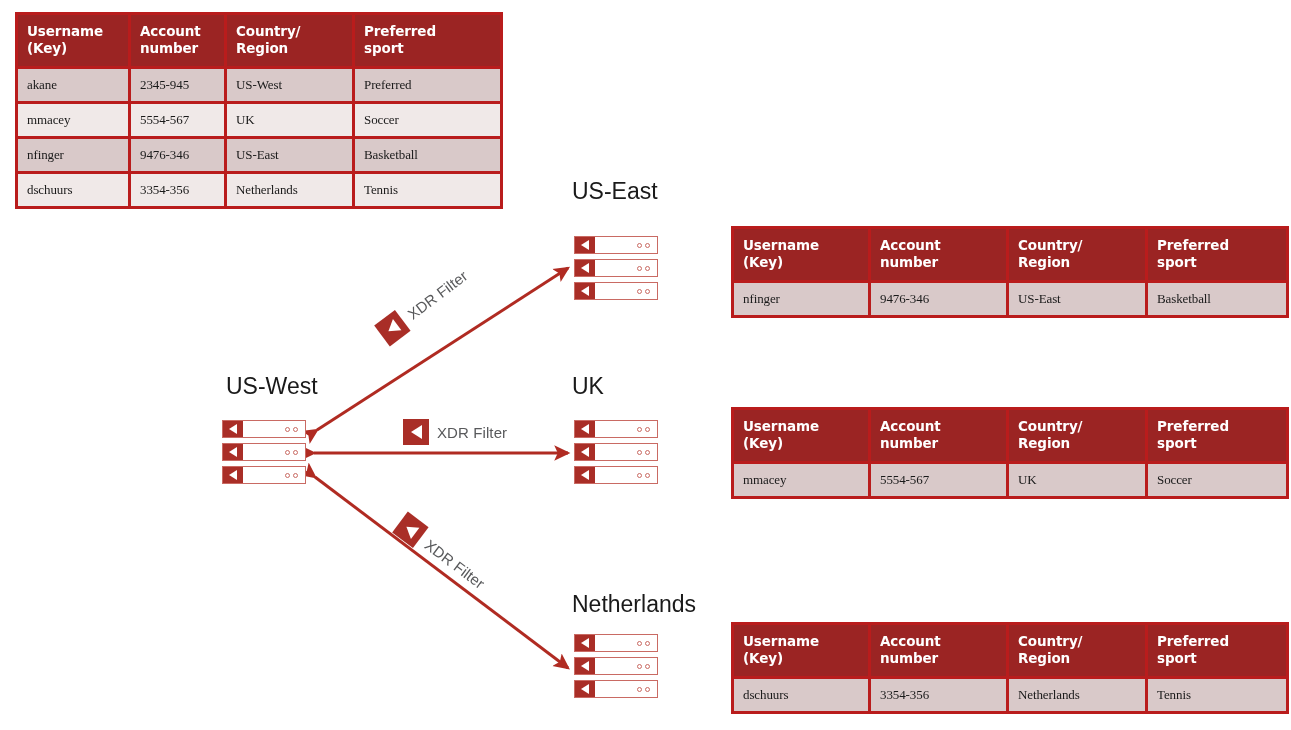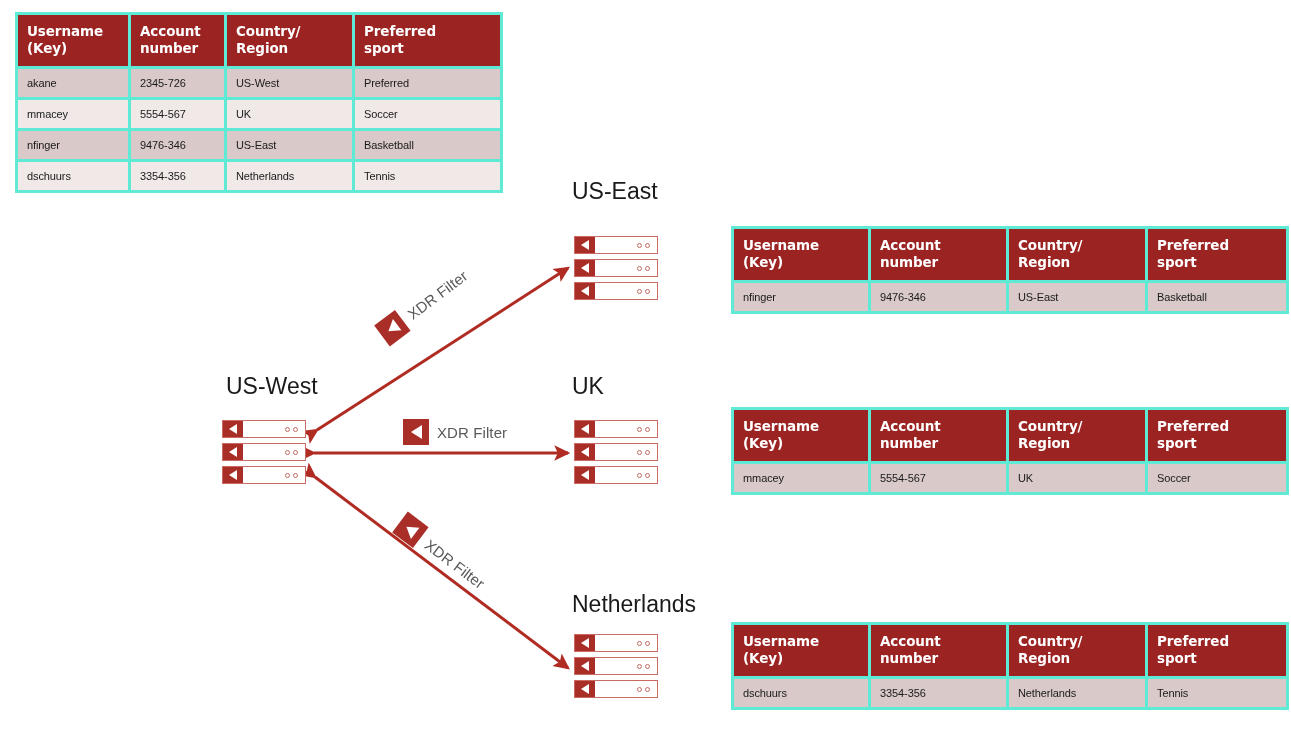--- a/index.html
+++ b/index.html
@@ -13,38 +13,38 @@
     position: relative;
     overflow: hidden;
     font-family: "DejaVu Sans", "Liberation Sans", sans-serif;
   }
 
   
   .tbl {
     position: absolute;
     border-collapse: separate;
     border-spacing: 3px;
-    background: #5eead4;
+    background: #b91c1c;
     table-layout: fixed;
   }
   .tbl th {
     background: #9B2423;
     color: #ffffff;
     font-family: "DejaVu Sans", "Liberation Sans", sans-serif;
     font-weight: bold;
     font-size: 13.5px;
     line-height: 1.25;
     text-align: left;
     vertical-align: top;
     padding: 8px 9px 9px 9px;
     letter-spacing: -0.1px;
   }
   .tbl td {
-    font-family: Liberation Sans, sans-serif;
-    font-size: 11px;
+    font-family: Liberation Serif, serif;
+    font-size: 13px;
     color: #1a1a1a;
     text-align: left;
     vertical-align: middle;
     padding: 8px 9px;
     letter-spacing: -0.1px;
     white-space: nowrap;
   }
   .tbl tr.r-odd td { background: #D9C9C9; }
   .tbl tr.r-even td { background: #F0E9E8; }
 
@@ -208,21 +208,21 @@
       </th>
       <th>
         <span>Preferred</span><br>
         <span>sport</span>
       </th>
     </tr>
   </thead>
   <tbody>
     <tr class="r-odd">
       <td><span class="spell">akane</span></td>
-      <td>2345-726</td>
+      <td>2345-945</td>
       <td>US-West</td>
       <td>Preferred</td>
     </tr>
     <tr class="r-even">
       <td><span class="spell">mmacey</span></td>
       <td>5554-567</td>
       <td>UK</td>
       <td>Soccer</td>
     </tr>
     <tr class="r-odd">

